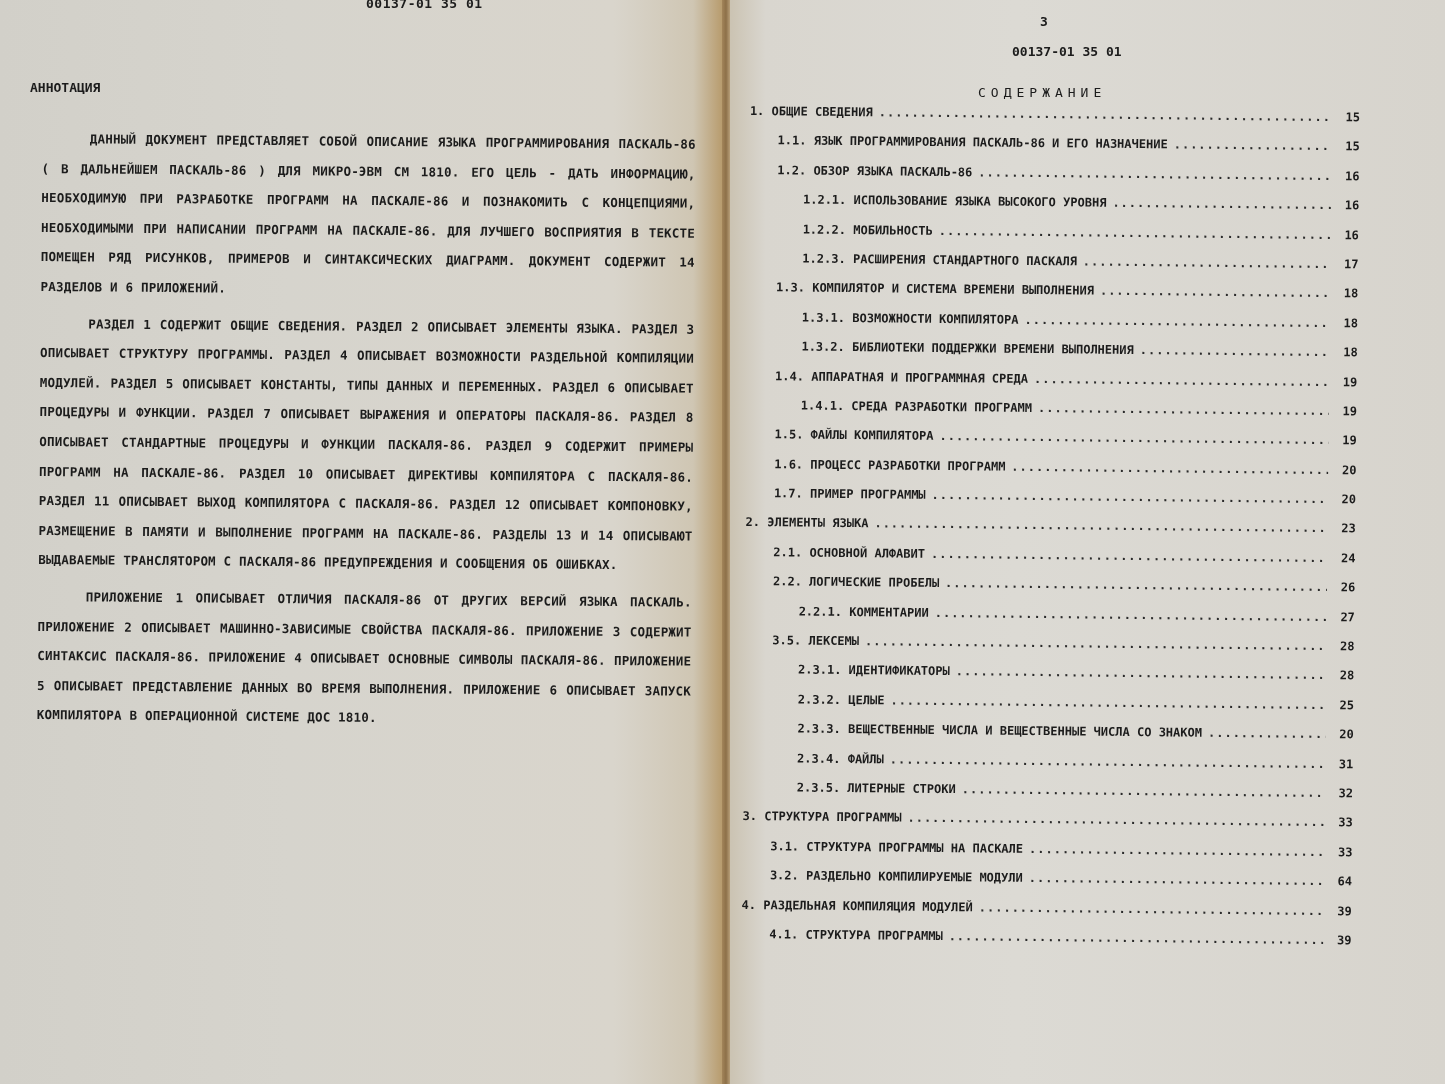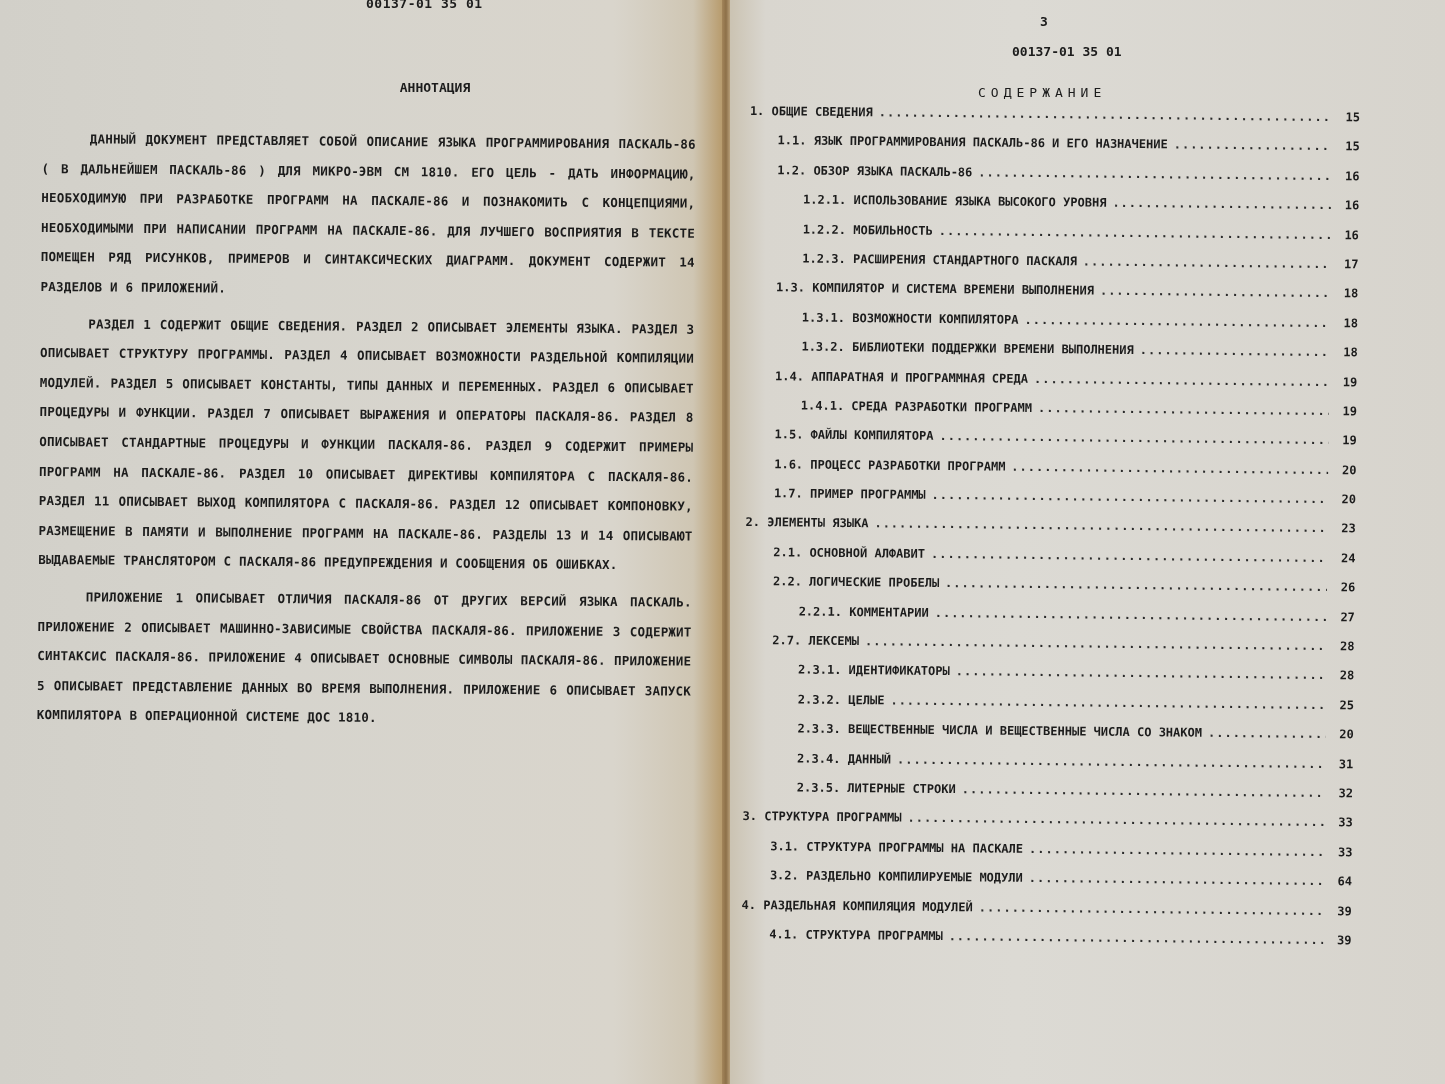--- a/index.html
+++ b/index.html
@@ -26,21 +26,21 @@
     .page-right {
       flex: 1;
       background: linear-gradient(90deg, #cbc3b2 0%, #d9d6cf 5%, #dcdad4 40%, #d7d4cd 100%);
     }
     .code-top {
       position: absolute; top: -4px; left: 366px;
       font-weight: bold; font-size: 13px; letter-spacing: 0.5px;
     }
     .heading-left {
       position: absolute; top: 80px; left: 0; width: 840px;
-      text-align: center; font-weight: bold; font-size: 13px;
+      text-align: left; font-weight: bold; font-size: 13px;
       padding-left: 30px; box-sizing: border-box;
     }
     .body-text {
       position: absolute; left: 42px; top: 124px; width: 654px;
       font-weight: bold; font-size: 12.5px; line-height: 29.6px;
       text-align: justify; letter-spacing: 0.2px;
       transform: rotate(0.5deg); transform-origin: left top;
     }
     .body-text p { margin: 0 0 7px 0; text-indent: 48px; }
 
@@ -182,41 +182,41 @@
           <span class="toc-title">2.2. ЛОГИЧЕСКИЕ ПРОБЕЛЫ</span>
           <span class="toc-dots"></span>
           <span class="toc-page">26</span>
         </div>
         <div class="toc-row lvl-2">
           <span class="toc-title">2.2.1. КОММЕНТАРИИ</span>
           <span class="toc-dots"></span>
           <span class="toc-page">27</span>
         </div>
         <div class="toc-row lvl-1">
-          <span class="toc-title">2.7. ЛЕКСЕМЫ</span>
+          <span class="toc-title">3.5. ЛЕКСЕМЫ</span>
           <span class="toc-dots"></span>
           <span class="toc-page">28</span>
         </div>
         <div class="toc-row lvl-2">
           <span class="toc-title">2.3.1. ИДЕНТИФИКАТОРЫ</span>
           <span class="toc-dots"></span>
           <span class="toc-page">28</span>
         </div>
         <div class="toc-row lvl-2">
           <span class="toc-title">2.3.2. ЦЕЛЫЕ</span>
           <span class="toc-dots"></span>
           <span class="toc-page">25</span>
         </div>
         <div class="toc-row lvl-2">
           <span class="toc-title">2.3.3. ВЕЩЕСТВЕННЫЕ ЧИСЛА И ВЕЩЕСТВЕННЫЕ ЧИСЛА СО ЗНАКОМ</span>
           <span class="toc-dots"></span>
           <span class="toc-page">20</span>
         </div>
         <div class="toc-row lvl-2">
-          <span class="toc-title">2.3.4. ДАННЫЙ</span>
+          <span class="toc-title">2.3.4. ФАЙЛЫ</span>
           <span class="toc-dots"></span>
           <span class="toc-page">31</span>
         </div>
         <div class="toc-row lvl-2">
           <span class="toc-title">2.3.5. ЛИТЕРНЫЕ СТРОКИ</span>
           <span class="toc-dots"></span>
           <span class="toc-page">32</span>
         </div>
         <div class="toc-row lvl-0">
           <span class="toc-title">3. СТРУКТУРА ПРОГРАММЫ</span>

